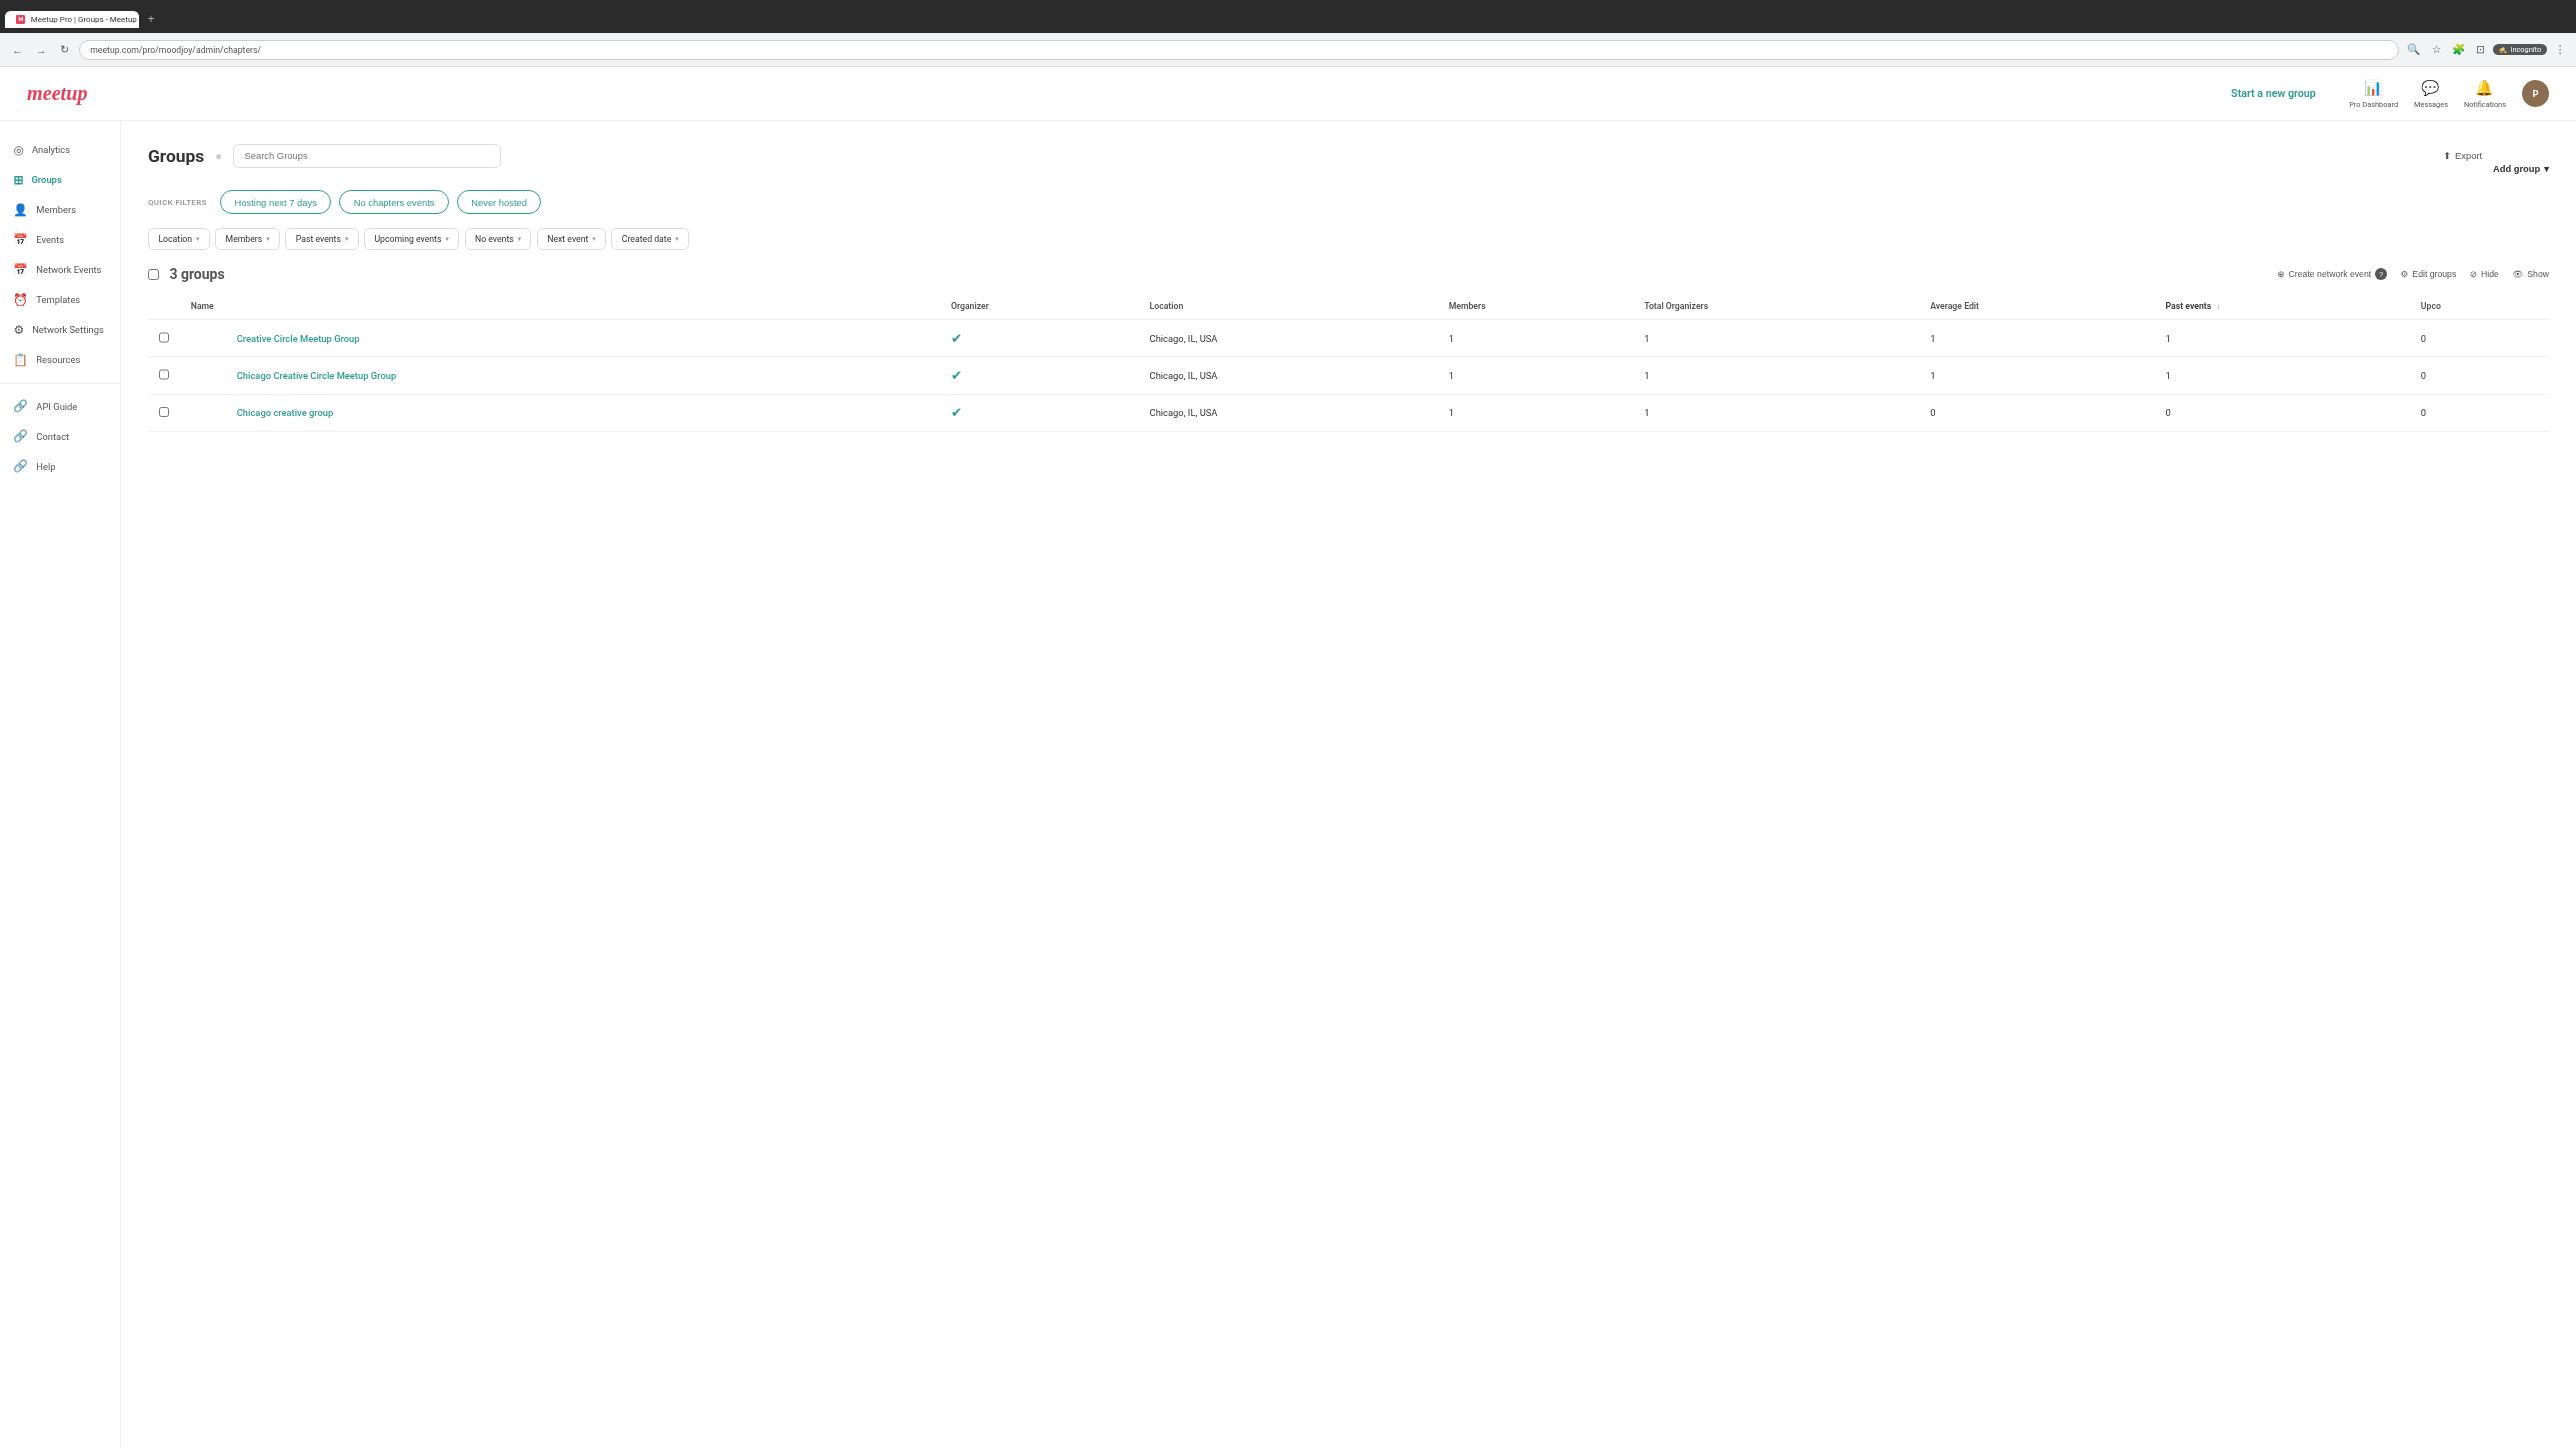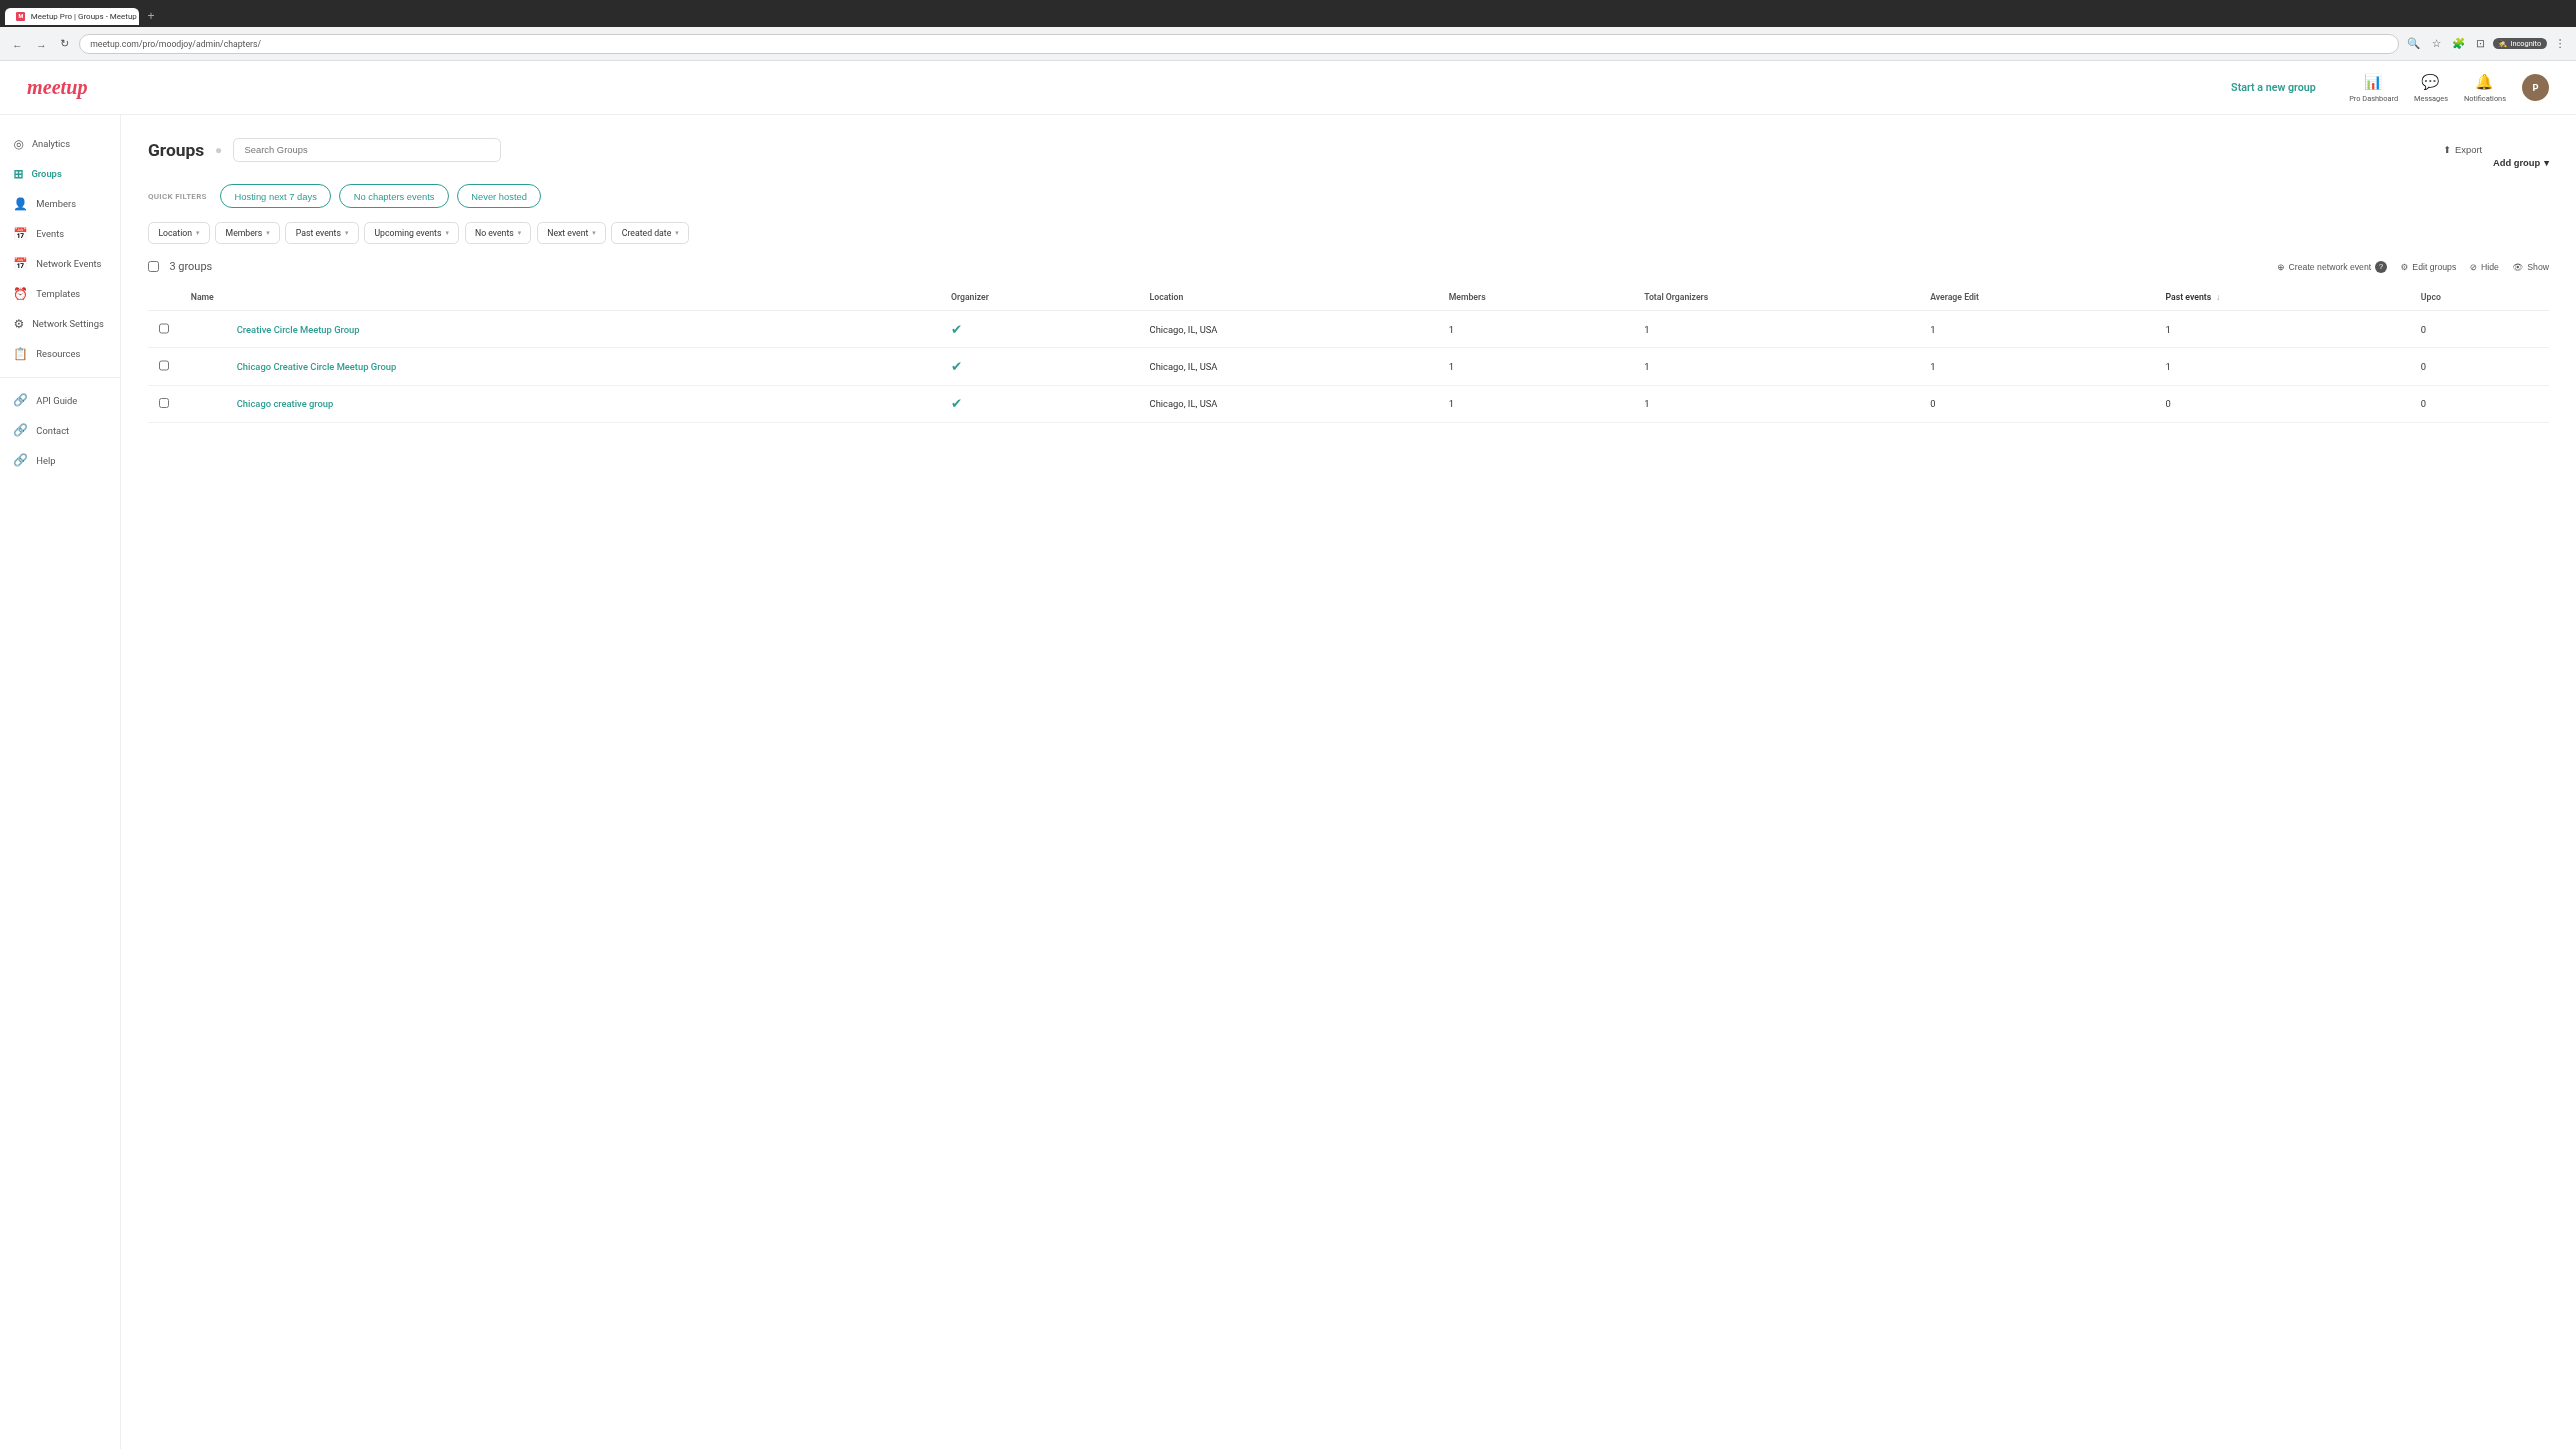--- a/index.html
+++ b/index.html
@@ -1,20 +1,20 @@
 <!DOCTYPE html>
 <html style="font-size:10.7px"><head>
   <meta charset="utf-8">
   <style>
     * { box-sizing: border-box; margin: 0; padding: 0; }
     body { font-family: -apple-system, BlinkMacSystemFont, 'Segoe UI', Roboto, sans-serif; background: #fff; color: #333; font-size: 9.4px; }
 
     
     .browser-chrome { background: #3c3c3c; }
-    .browser-tabs { background: #2b2b2b; display: flex; align-items: center; padding: 5.4px 5.4px 0; gap: 2.7px; height: 27px; }
+    .browser-tabs { background: #2b2b2b; display: flex; align-items: center; padding: 5.4px 5.4px 0; gap: 2.7px; height: 33px; }
     .browser-tab { background: #3c3c3c; color: #fff; padding: 4px 10.7px; border-radius: 5.4px 5.4px 0 0; font-size: 8px; display: flex; align-items: center; gap: 5.4px; max-width: 134px; white-space: nowrap; overflow: hidden; }
     .browser-tab.active { background: #fff; color: #333; }
     .tab-favicon { width: 9.4px; height: 9.4px; background: #e8425a; border-radius: 1.3px; display: inline-flex; align-items: center; justify-content: center; color: #fff; font-size: 5.4px; font-weight: bold; flex-shrink: 0; }
     .tab-new { background: none; border: none; color: #aaa; font-size: 12px; cursor: pointer; padding: 2.7px 5.4px; }
 
     .browser-toolbar { background: #f1f3f4; display: flex; align-items: center; padding: 5.4px 8px; gap: 5.4px; border-bottom: 0.7px solid #ddd; height: 34px; }
     .nav-btn { background: none; border: none; cursor: pointer; color: #555; font-size: 10.7px; padding: 2.7px 4px; border-radius: 2.7px; }
     .address-bar { flex: 1; background: #fff; border: 0.7px solid #ccc; border-radius: 13.4px; padding: 4px 10.7px; font-size: 8.7px; color: #333; display: flex; align-items: center; gap: 5.4px; }
     .address-bar span { color: #555; }
     .toolbar-icons { display: flex; align-items: center; gap: 5.4px; color: #555; }
@@ -62,21 +62,21 @@
     .filter-chip { border: 1px solid #2d9c91; color: #2d9c91; background: #fff; border-radius: 16px; padding: 5.4px 13.4px; font-size: 9.4px; cursor: pointer; font-weight: 500; transition: background 0.1s; }
 
     
     .column-filters { display: flex; gap: 5.4px; margin-bottom: 16px; flex-wrap: wrap; }
     .col-filter { display: flex; align-items: center; gap: 4px; border: 0.7px solid #ddd; border-radius: 5.4px; padding: 5.4px 9.4px; font-size: 8.7px; color: #333; cursor: pointer; background: #fff; }
     .col-filter-arrow { color: #999; font-size: 6.7px; }
 
     
     .table-controls { display: flex; align-items: center; margin-bottom: 10.7px; gap: 10.7px; }
     .select-all-checkbox { width: 10.7px; height: 10.7px; cursor: pointer; accent-color: #2d9c91; }
-    .groups-count { font-size: 11px; color: #555; font-weight: 400; }
+    .groups-count { font-size: 14px; color: #555; font-weight: 700; }
     .table-actions { margin-left: auto; display: flex; align-items: center; gap: 13.4px; }
     .table-action-btn { display: flex; align-items: center; gap: 4px; background: none; border: none; font-size: 8.7px; color: #555; cursor: pointer; }
     .table-action-btn.create { color: #555; }
     .help-icon { background: #555; color: #fff; border-radius: 50%; width: 12px; height: 12px; font-size: 7.4px; display: inline-flex; align-items: center; justify-content: center; cursor: pointer; }
 
     
     .groups-table { width: 100%; border-collapse: collapse; }
     .groups-table th { text-align: left; padding: 8px 10.7px; font-size: 8.7px; color: #555; font-weight: 600; border-bottom: 1.3px solid #eee; white-space: nowrap; }
     .groups-table th.sort-active { color: #333; }
     .sort-arrow { color: #999; margin-left: 2.7px; }

